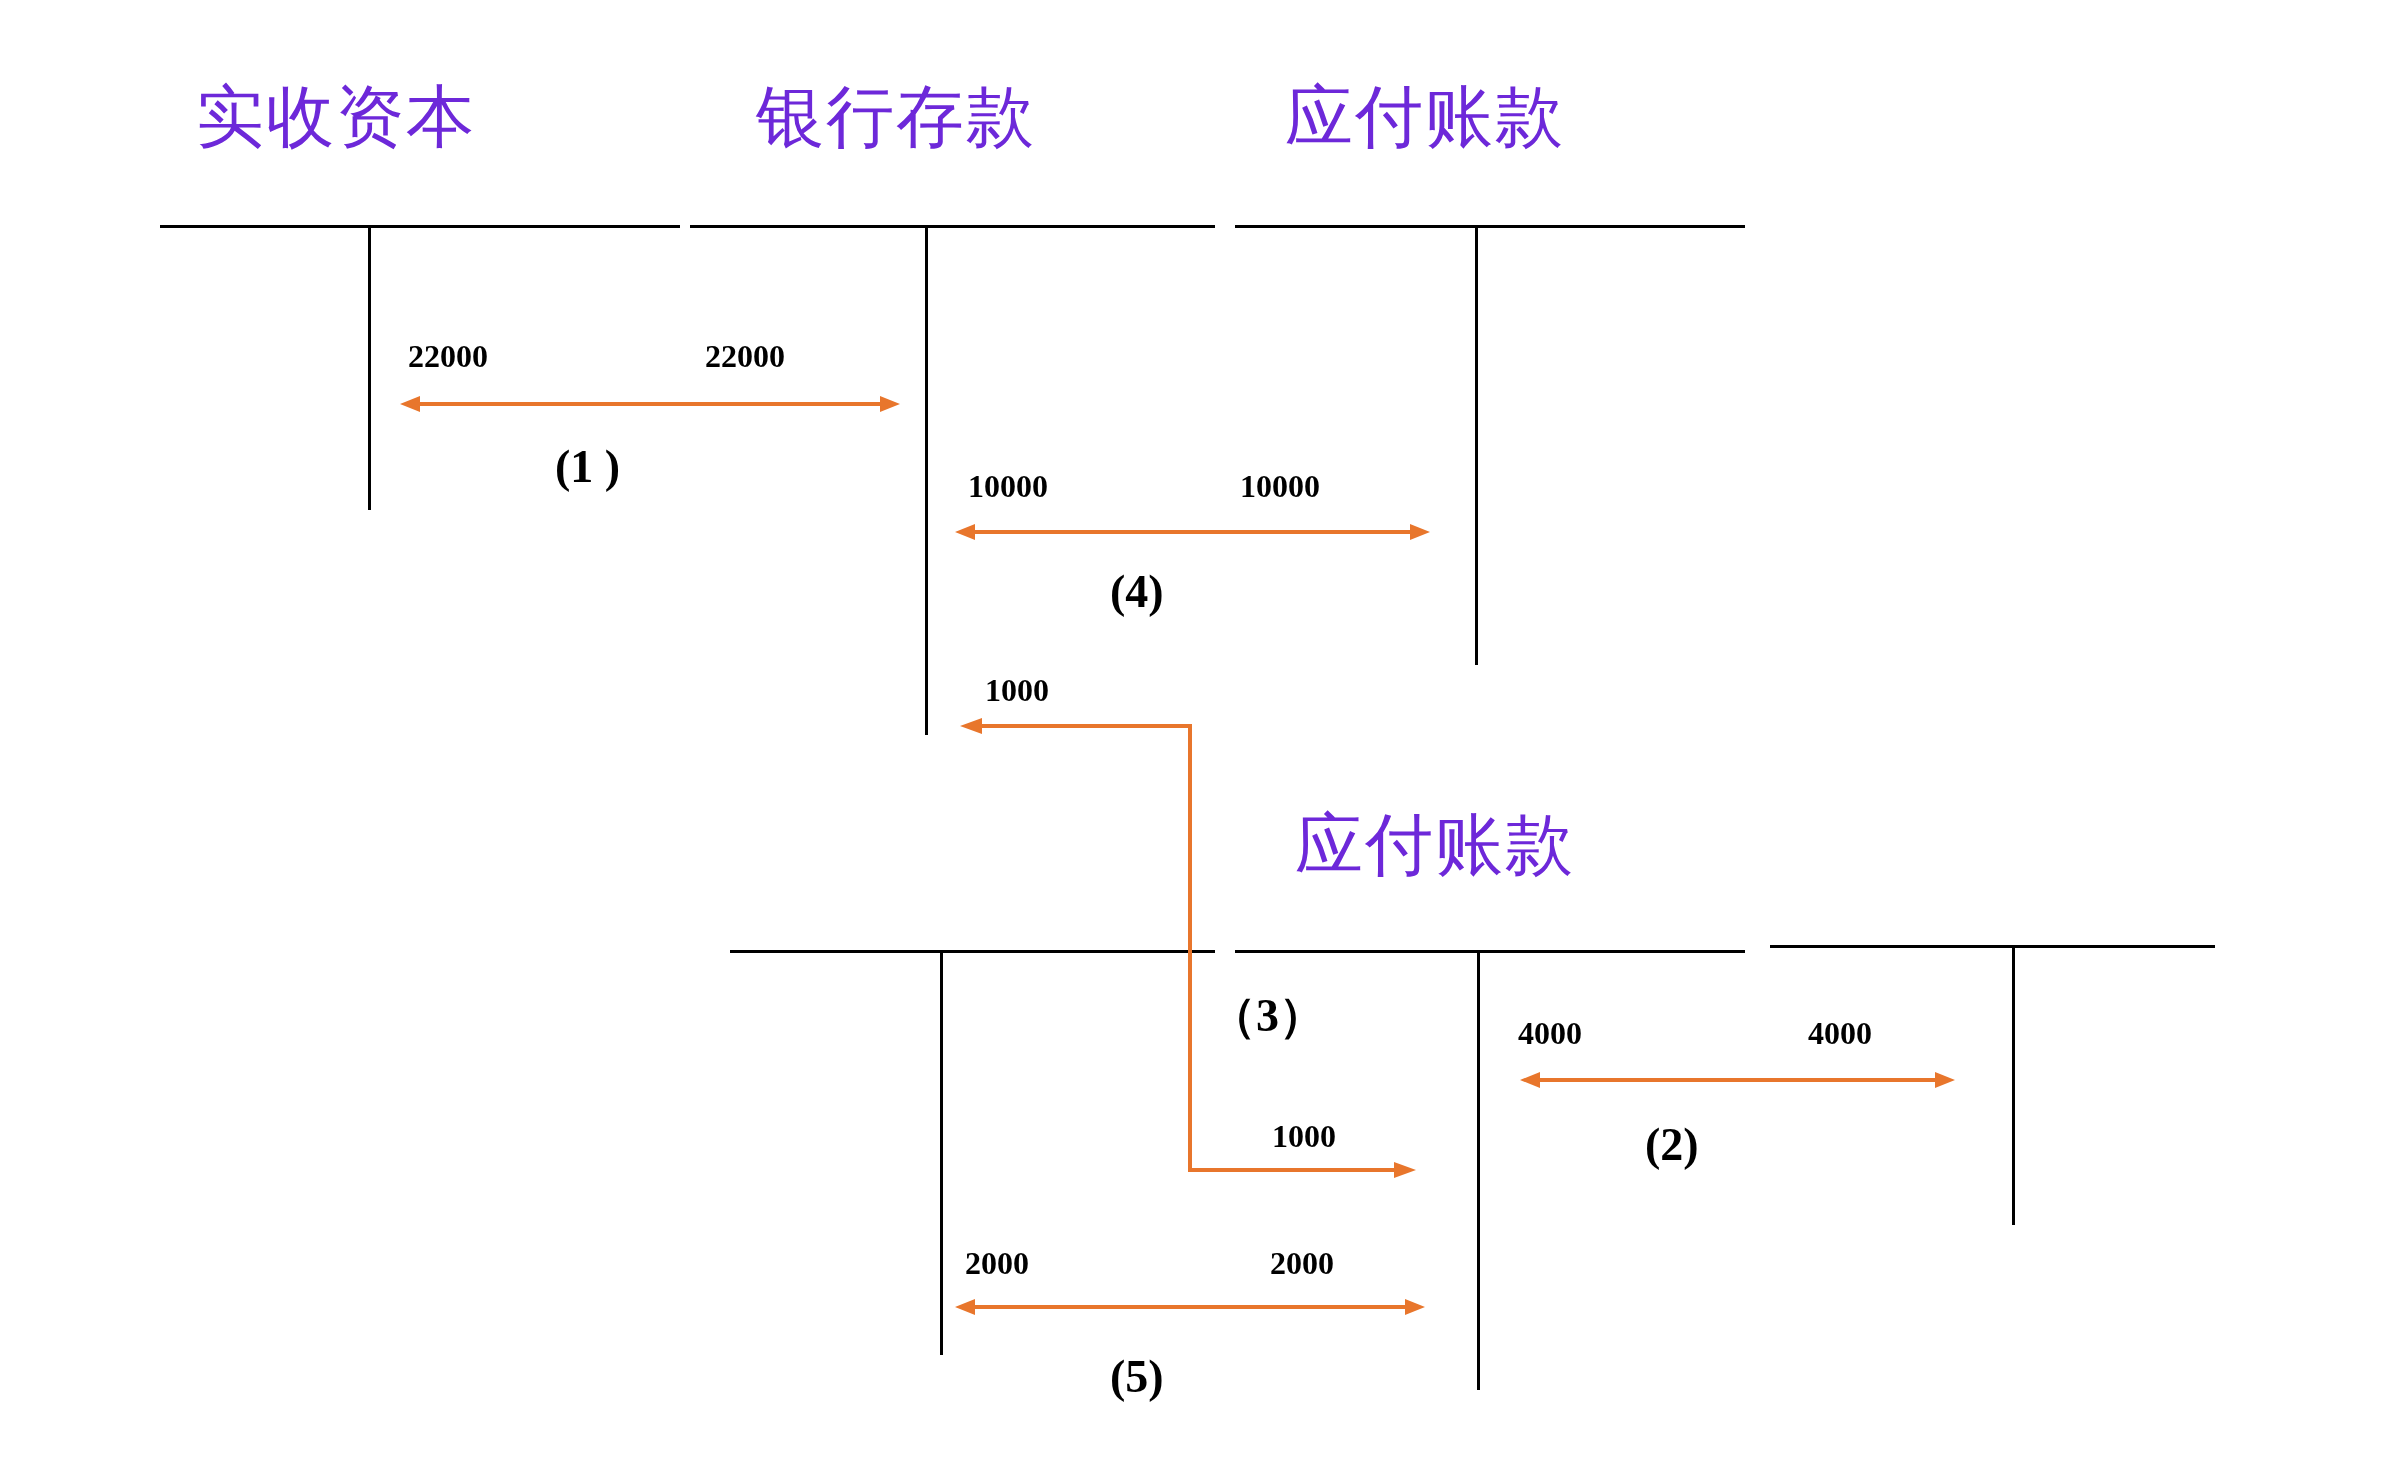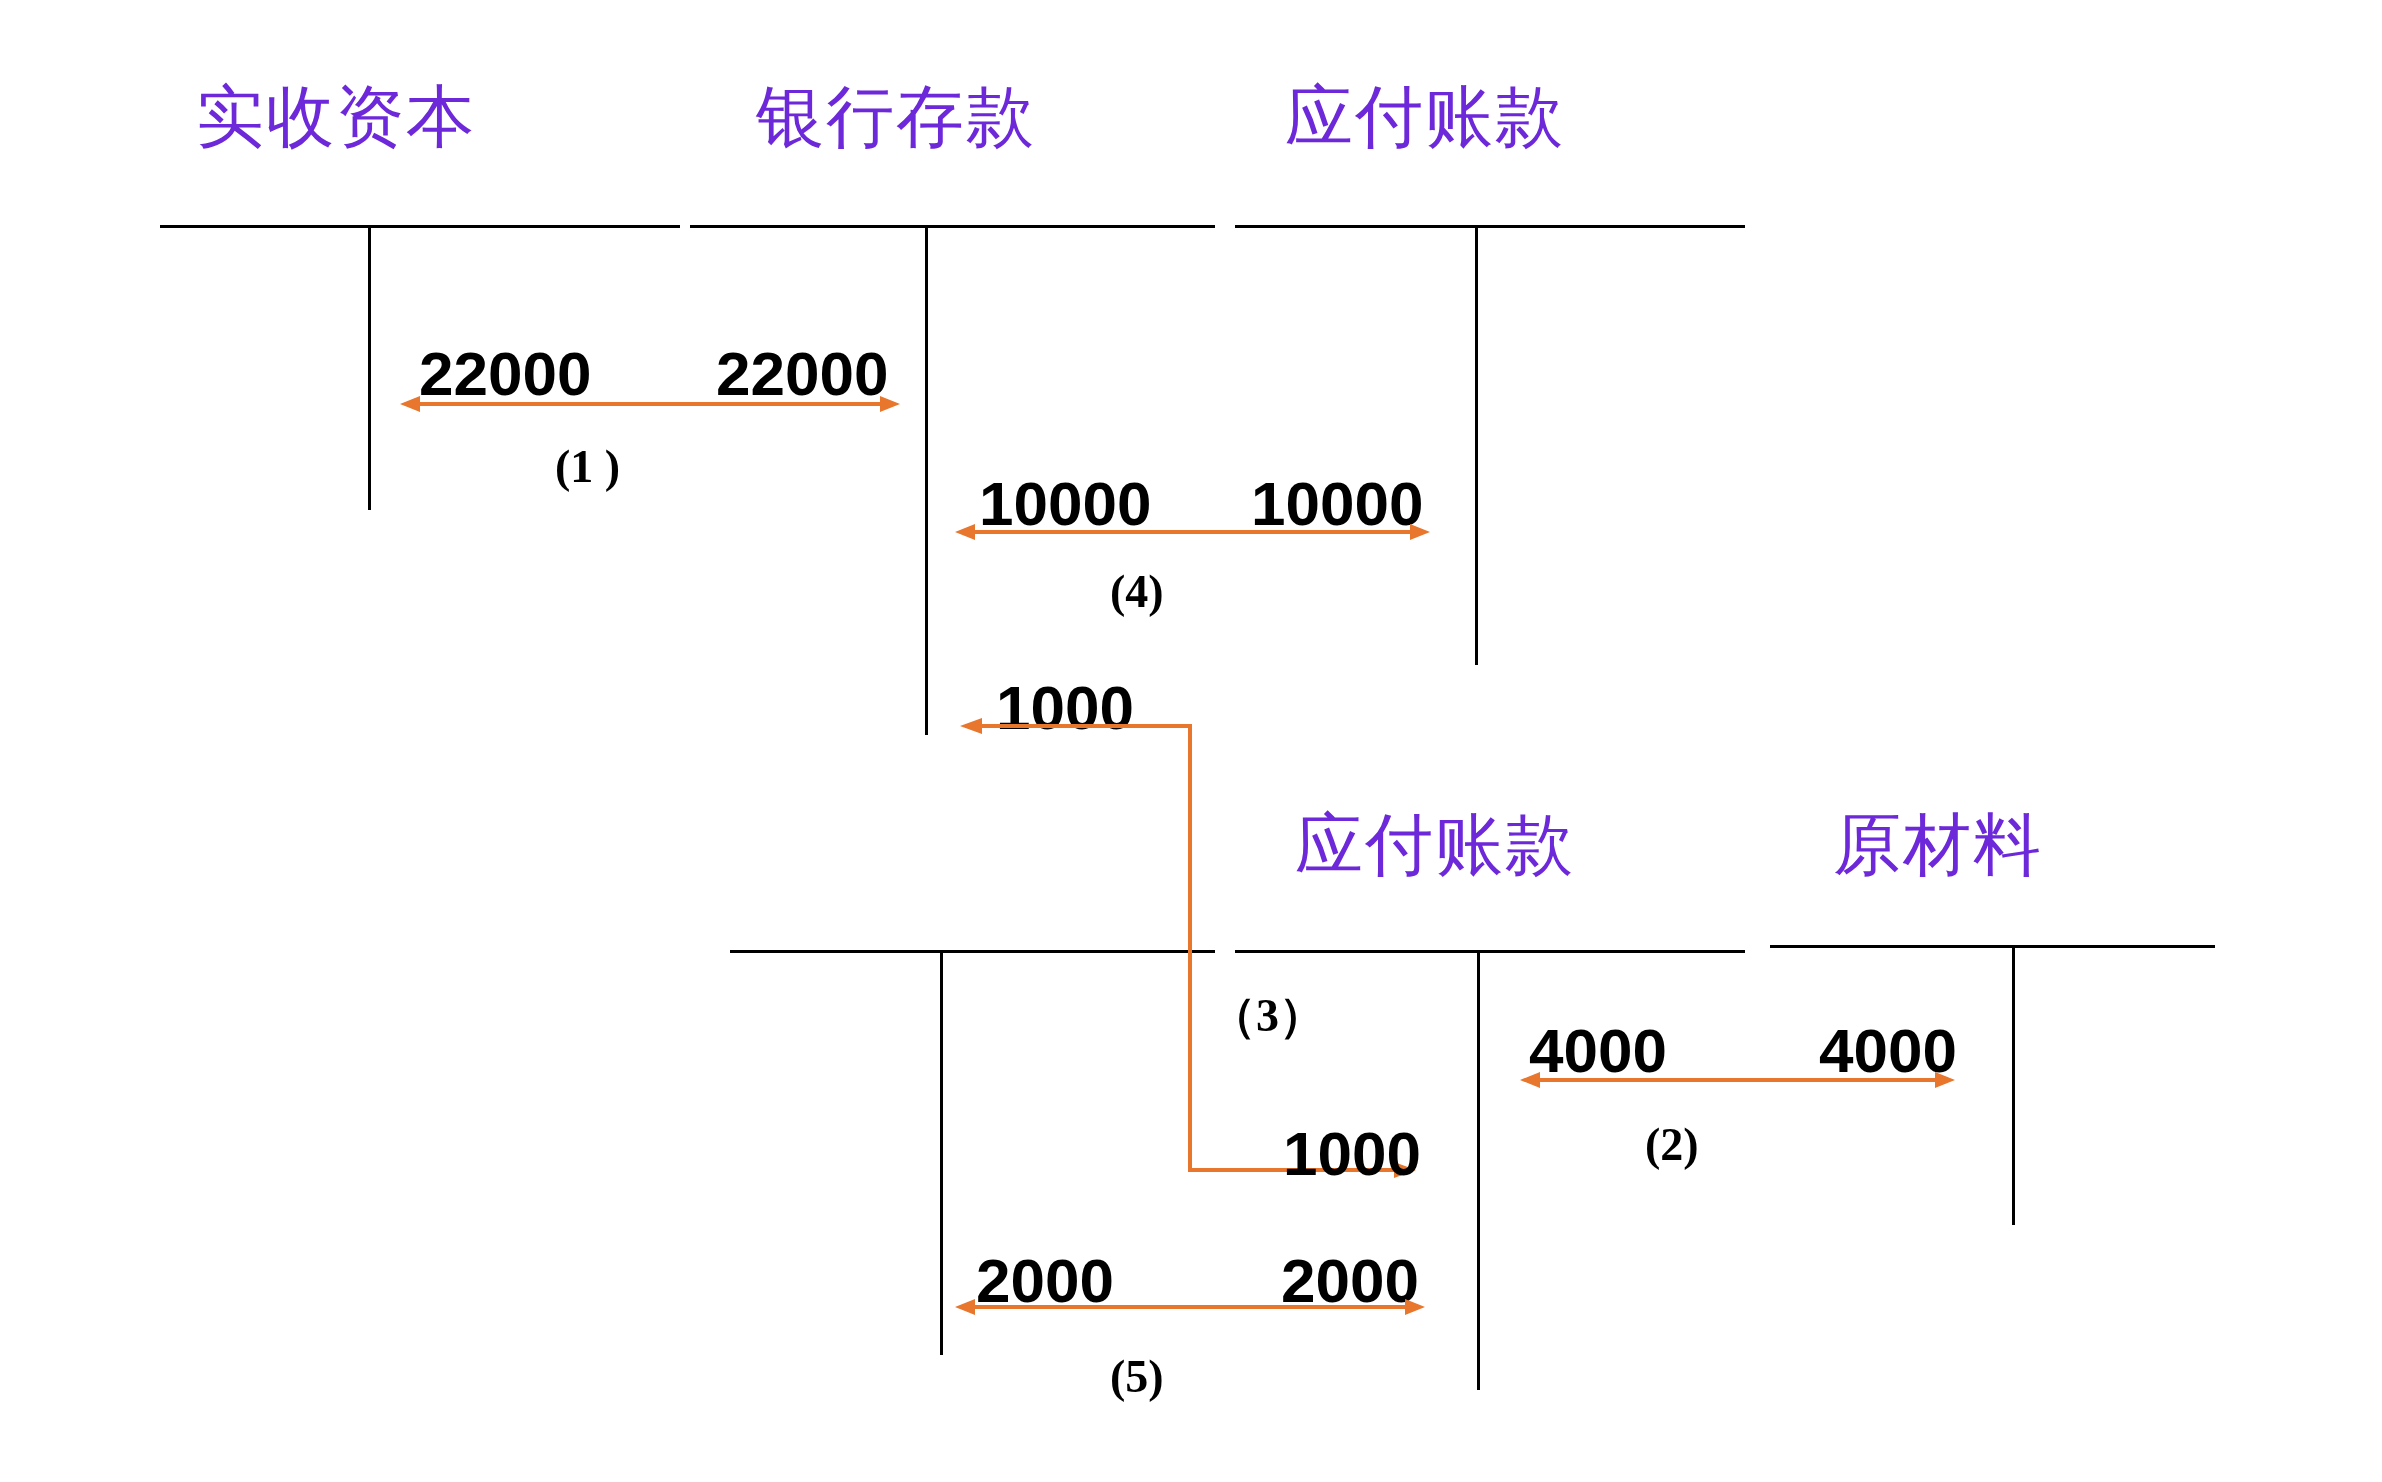--- a/index.html
+++ b/index.html
@@ -31,26 +31,25 @@
     border-top: 3px solid #000000;
   }
   .t-vbar {
     position: absolute;
     width: 0;
     border-left: 3px solid #000000;
   }
   
   .amount {
     position: absolute;
-    font-size: 62px;
+    font-size: 32px;
     font-weight: bold;
     color: #000000;
     white-space: nowrap;
-    font-family: Liberation Sans, sans-serif;
-    margin-left: 11px;
+    font-family: Liberation Serif, serif;
   }
   .seq {
     position: absolute;
     font-size: 46px;
     font-weight: bold;
     color: #000000;
     white-space: nowrap;
     font-family: "Liberation Serif", "DejaVu Serif", serif;
   }
   
@@ -84,21 +83,20 @@
   <div class="t-hbar" style="left:1235px; top:225px; width:510px;"></div>
   <div class="t-vbar" style="left:1475px; top:225px; height:440px;"></div>
 
   <div class="t-hbar" style="left:730px; top:950px; width:485px;"></div>
   <div class="t-vbar" style="left:940px; top:950px; height:405px;"></div>
 
   <div class="t-title" style="left:1295px; top:800px;">应付账款</div>
   <div class="t-hbar" style="left:1235px; top:950px; width:510px;"></div>
   <div class="t-vbar" style="left:1477px; top:950px; height:440px;"></div>
 
-  <div class="t-title" style="left:1833px; top:800px;">原材料</div>
   <div class="t-hbar" style="left:1770px; top:945px; width:445px;"></div>
   <div class="t-vbar" style="left:2012px; top:945px; height:280px;"></div>
 
   <div class="amount" style="left:408px; top:338px;">22000</div>
   <div class="amount" style="left:705px; top:338px;">22000</div>
   <svg class="arrow-svg" style="left:400px; top:392px; width:500px; height:24px;" viewBox="0 0 500 24">
     <line x1="16" y1="12" x2="484" y2="12"></line>
     <polygon points="0,12 20,4 20,20"></polygon>
     <polygon points="500,12 480,4 480,20"></polygon>
   </svg>

